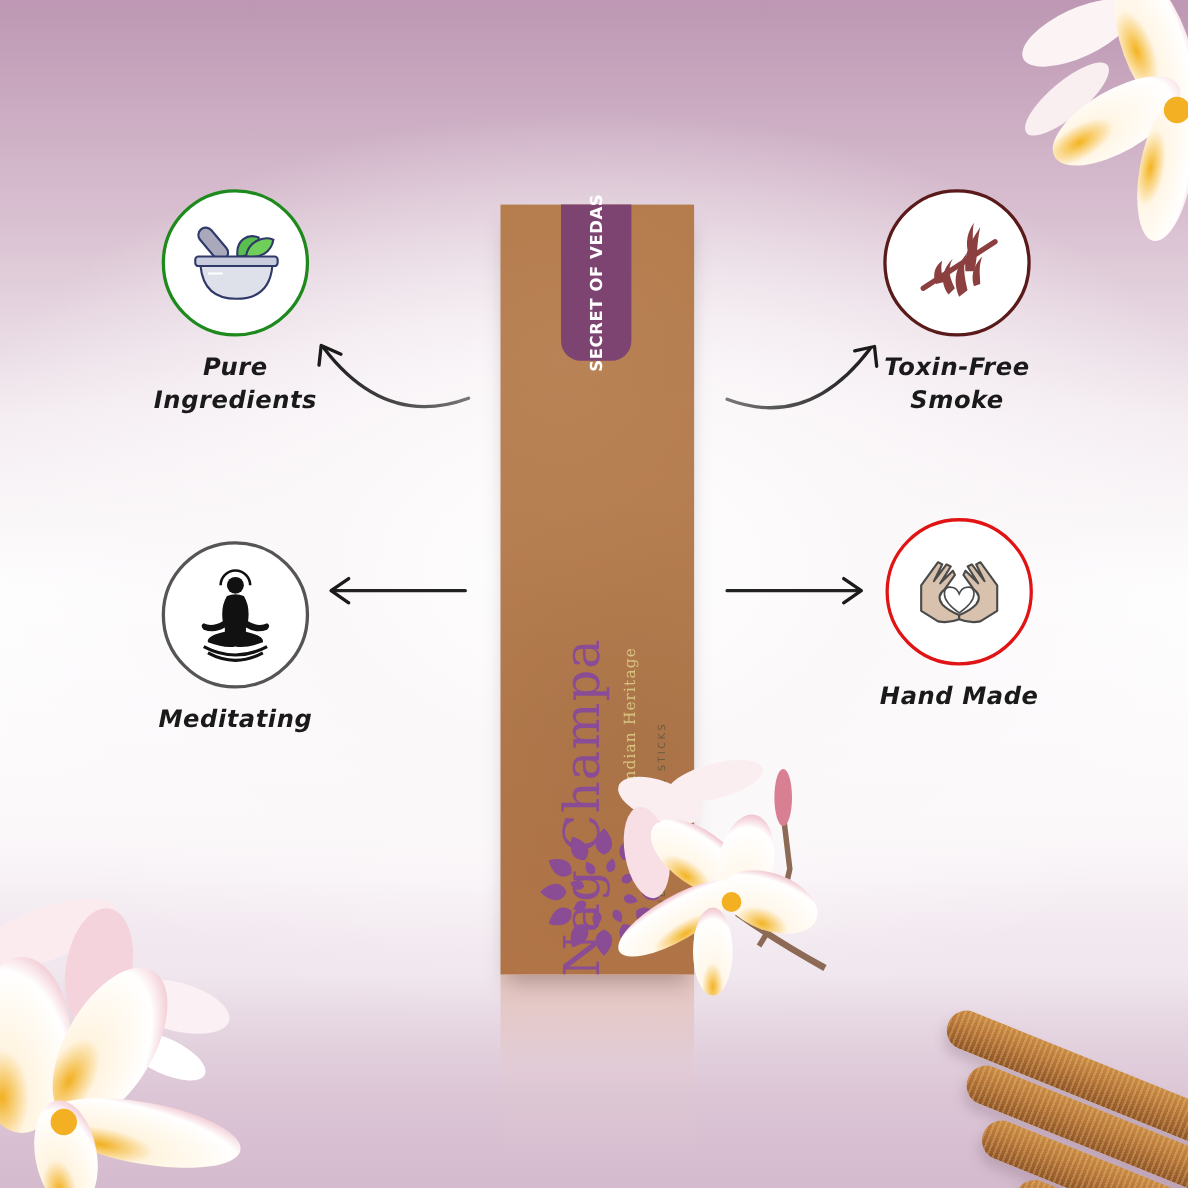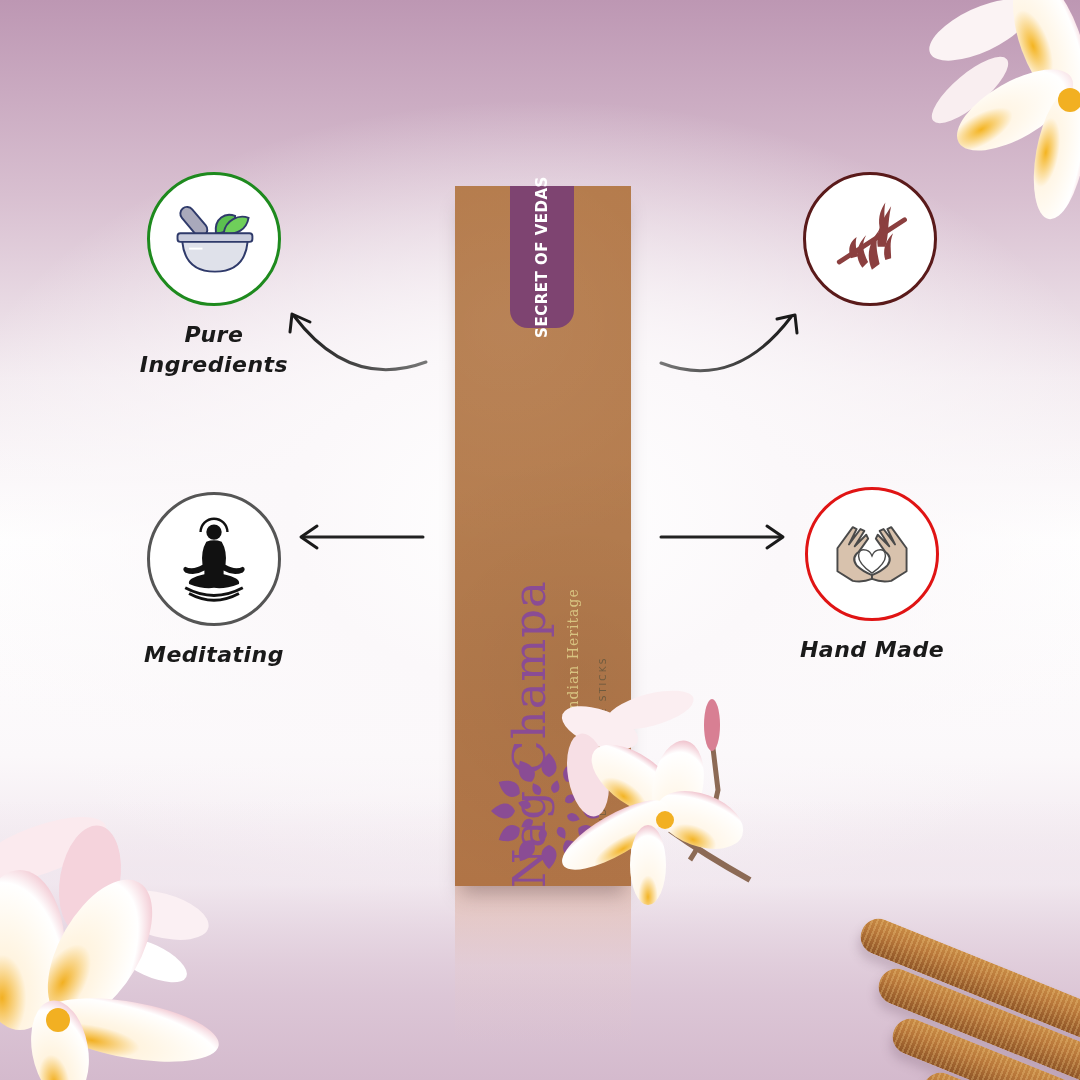--- a/index.html
+++ b/index.html
@@ -133,36 +133,38 @@
       <svg viewBox="0 0 100 100">
         <path d="M42 80 C32 66 38 54 46 46 C40 56 44 66 48 74Z" fill="#8b3f3f"></path>
         <path d="M52 82 C44 64 52 50 60 40 C54 54 58 66 60 76Z" fill="#8b3f3f"></path>
         <path d="M58 58 C56 38 66 26 72 16 C68 34 70 46 66 58Z" fill="#8b3f3f"></path>
         <path d="M60 38 C58 26 62 18 66 12 C64 22 66 30 64 38Z" fill="#8b3f3f"></path>
         <path d="M30 70 C26 60 30 52 36 48 C34 56 36 62 38 68Z" fill="#8b3f3f"></path>
         <path d="M66 72 C62 60 68 50 74 44 C70 54 72 62 72 70Z" fill="#8b3f3f"></path>
         <line x1="18" y1="74" x2="86" y2="30" stroke="#8b3f3f" stroke-width="5" stroke-linecap="round"></line>
       </svg>
     </div>
+    <div class="feature-label">Toxin-Free
+Smoke</div>
   </div>
 
   <div class="feature" style="left:124px; top:492px;">
     <div class="badge" style="border-color:#555555;">
       <svg viewBox="0 0 100 100">
         <path d="M36 22 A14 14 0 1 1 64 22" fill="none" stroke="#111" stroke-width="2.5"></path>
         <circle cx="50" cy="22" r="8" fill="#111"></circle>
         <path d="M42 32 Q50 29 58 32 Q64 42 62 56 Q72 62 80 58 Q84 60 80 64 Q70 68 60 62 L60 66 Q78 70 76 76 Q60 82 50 80 Q40 82 24 76 Q22 70 40 66 L40 62 Q30 68 20 64 Q16 60 20 58 Q28 62 38 56 Q36 42 42 32Z" fill="#111"></path>
         <path d="M20 80 Q50 96 80 80" fill="none" stroke="#111" stroke-width="3"></path>
         <path d="M24 86 Q50 100 76 86" fill="none" stroke="#111" stroke-width="3"></path>
       </svg>
     </div>
     <div class="feature-label">Meditating</div>
   </div>
 
-  <div class="feature" style="left:782px; top:487px;">
+  <div class="feature" style="left:782px; top:471px;">
     <div class="badge" style="border-color:#e01414;">
       <svg viewBox="0 0 100 100">
         <path d="M14 68 L14 44 L30 22 L34 24 L26 40 L38 24 L42 26 L32 42 L44 30 L46 34 L36 48 Q28 54 34 62 Q40 68 50 72 L50 76 Q40 80 30 78 Z" fill="#d8c2ad" stroke="#4a4a4a" stroke-width="2" stroke-linejoin="round"></path>
         <path d="M86 68 L86 44 L70 22 L66 24 L74 40 L62 24 L58 26 L68 42 L56 30 L54 34 L64 48 Q72 54 66 62 Q60 68 50 72 L50 76 Q60 80 70 78 Z" fill="#d8c2ad" stroke="#4a4a4a" stroke-width="2" stroke-linejoin="round"></path>
         <path d="M50 70 Q36 60 36 52 Q36 44 44 46 Q48 47 50 52 Q52 47 56 46 Q64 44 64 52 Q64 60 50 70Z" fill="#ffffff" stroke="#4a4a4a" stroke-width="1.5"></path>
       </svg>
     </div>
     <div class="feature-label">Hand Made</div>
   </div>
 

